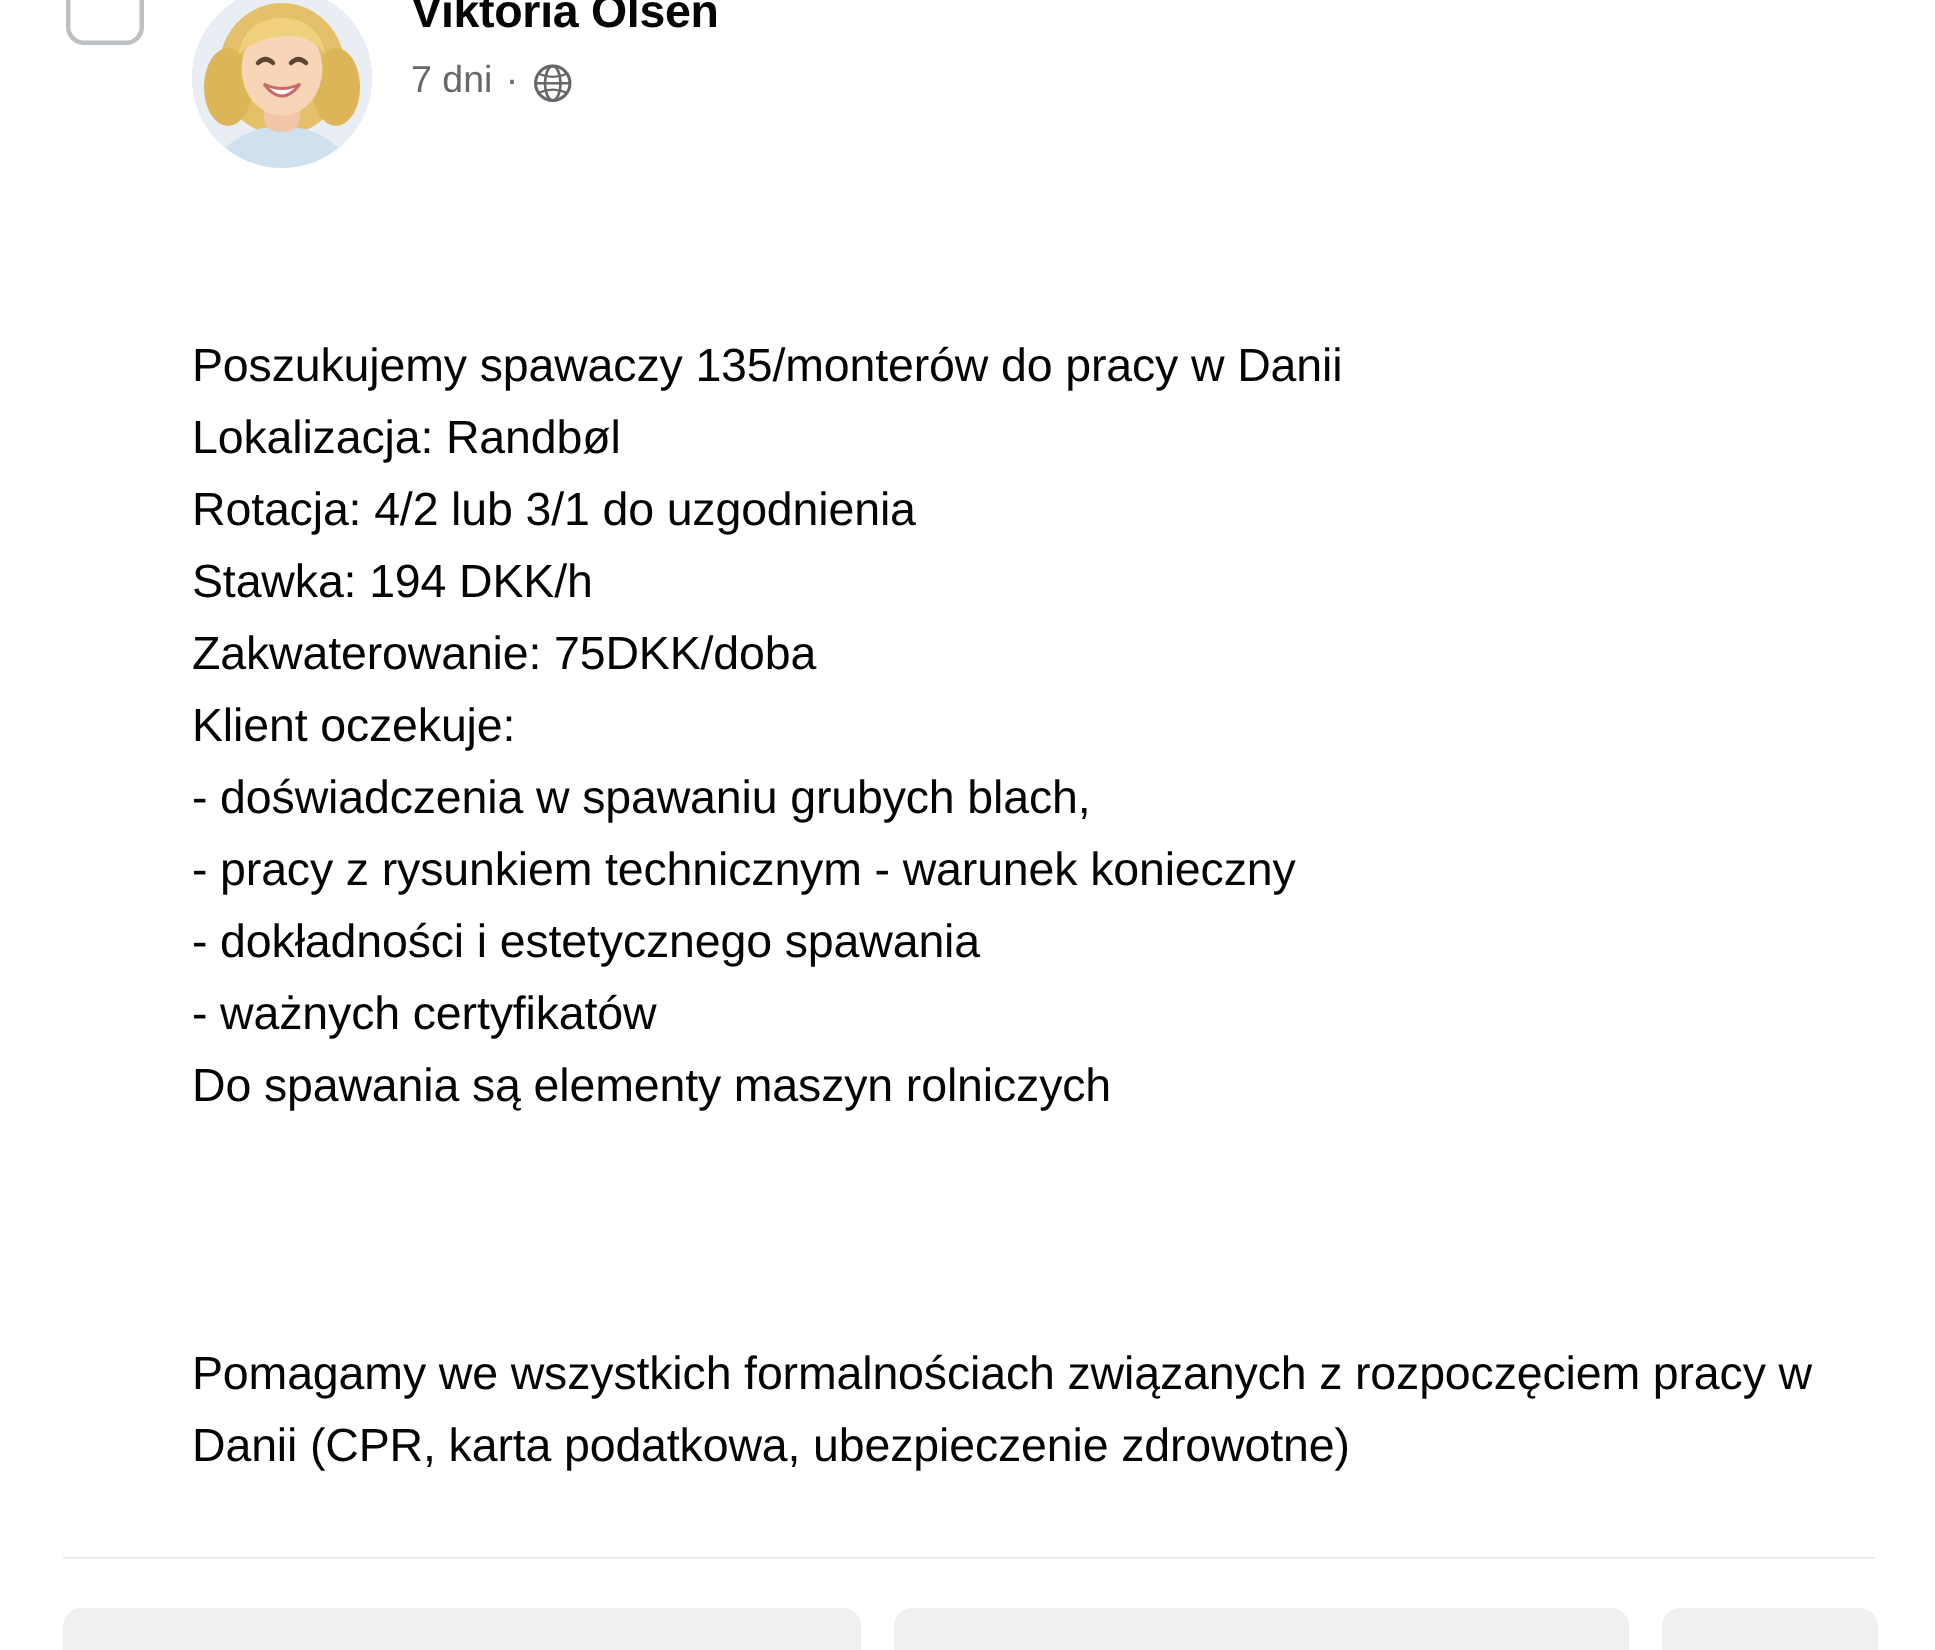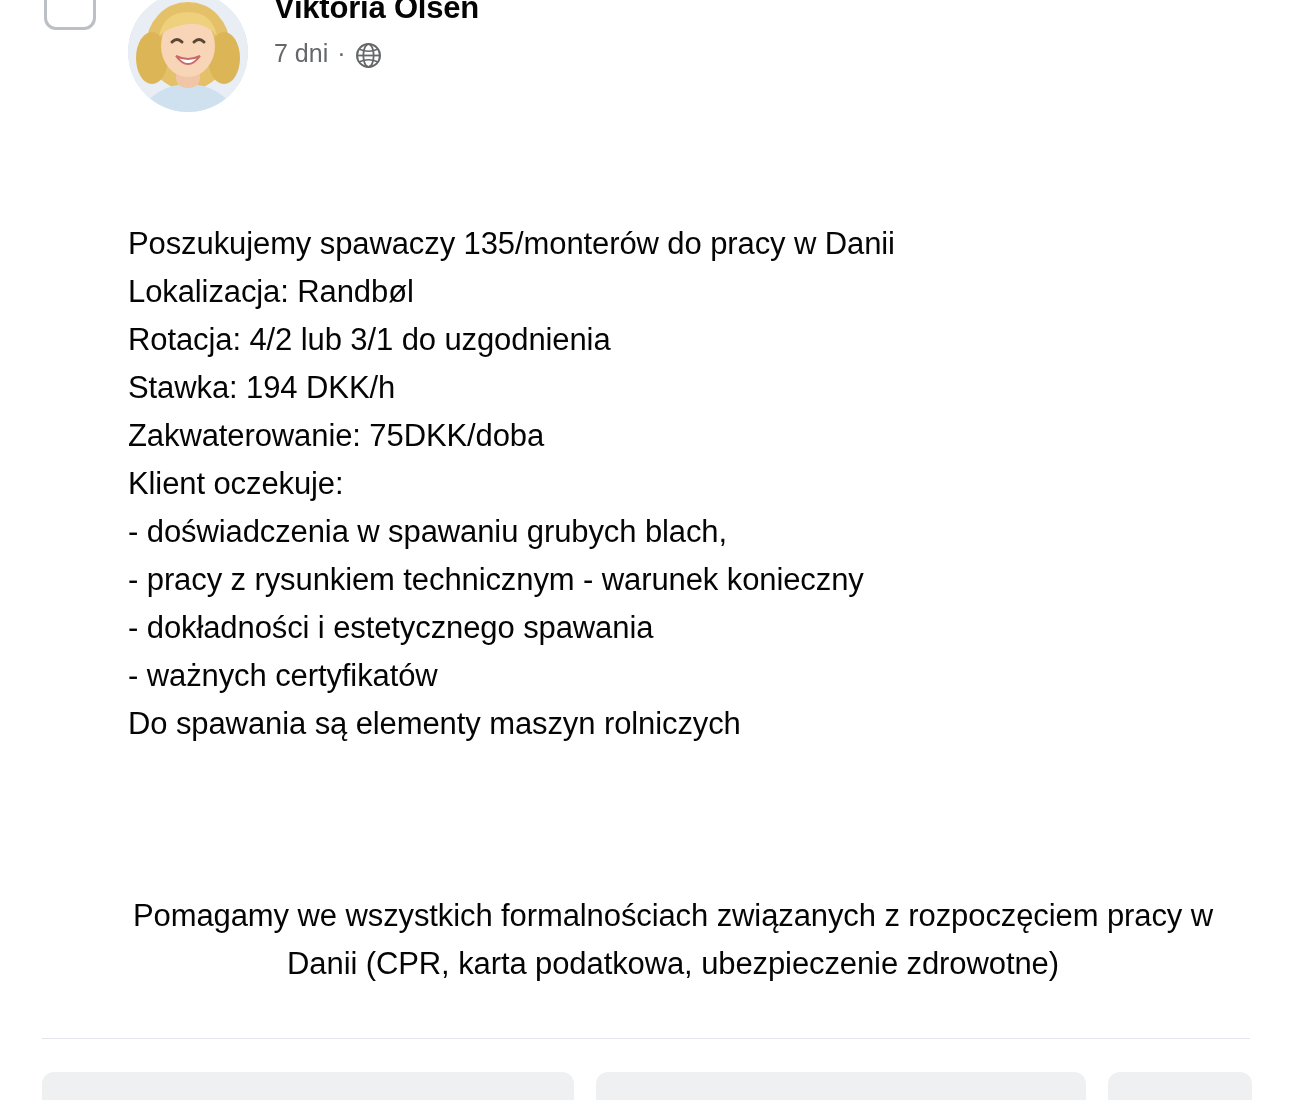--- a/index.html
+++ b/index.html
@@ -99,21 +99,21 @@
     left: 128px;
     top: 124px;
     width: 1090px;
     font-size: 31px;
     line-height: 48px;
     color: #050505;
     letter-spacing: -0.1px;
     white-space: pre-wrap;
   }
   .para { margin: 0 0 0 0; }
-  .para + .para { margin-top: 48px; text-align: center; }
+  .para + .para { margin-top: 48px; }
 
   
   .divider {
     position: absolute;
     left: 42px;
     top: 1038px;
     width: 1208px;
     height: 1px;
     background: #e4e6eb;
   }

